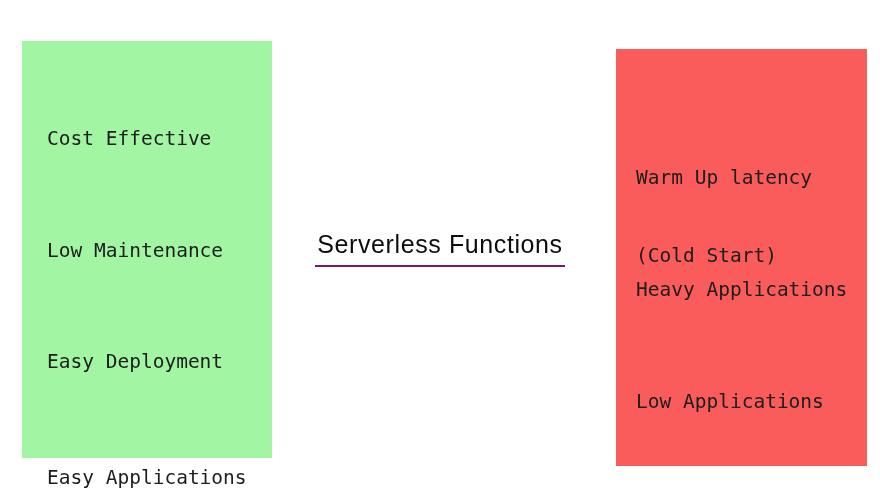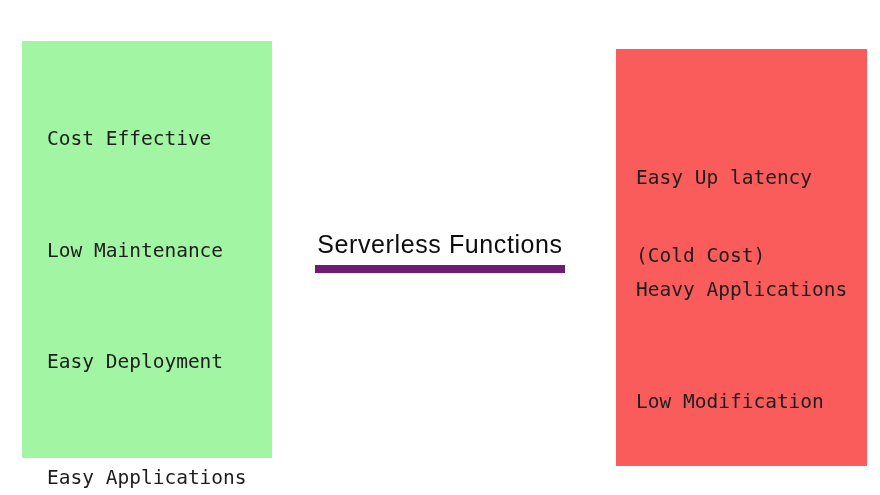--- a/index.html
+++ b/index.html
@@ -82,21 +82,21 @@
     width: 880px;
     text-align: center;
     font-family: "Liberation Sans", sans-serif;
     font-size: 25px;
     font-weight: 400;
     color: #0d0d0d;
     letter-spacing: 0.6px;
   }
   #center-title .title-text {
     display: inline-block;
-    border-bottom: 8px solid #701a75;
+    border-bottom: 2px solid #701a75;
     padding: 0 2px 6px 2px;
   }
 </style>
 </head>
 <body>
 
 <div id="canvas" style="background: rgb(255, 255, 255);">
 
   <div class="panel" id="pros-panel" style="background: rgb(162, 245, 162);">
     <div class="item" id="pros-item-0">
@@ -112,24 +112,24 @@
       <span class="item-line">Easy Applications</span>
     </div>
   </div>
 
   <div id="center-title">
     <span class="title-text">Serverless Functions</span>
   </div>
 
   <div class="panel" id="cons-panel" style="background: rgb(250, 91, 91);">
     <div class="item" id="cons-item-0">
-      <span class="item-line">Easy Up latency</span>
-      <span class="item-line">(Cold Cost)</span>
+      <span class="item-line">Warm Up latency</span>
+      <span class="item-line">(Cold Start)</span>
     </div>
     <div class="item" id="cons-item-1">
       <span class="item-line">Heavy Applications</span>
     </div>
     <div class="item" id="cons-item-2">
-      <span class="item-line">Low Modification</span>
+      <span class="item-line">Low Applications</span>
     </div>
   </div>
 
 </div>
 
 </body></html>

